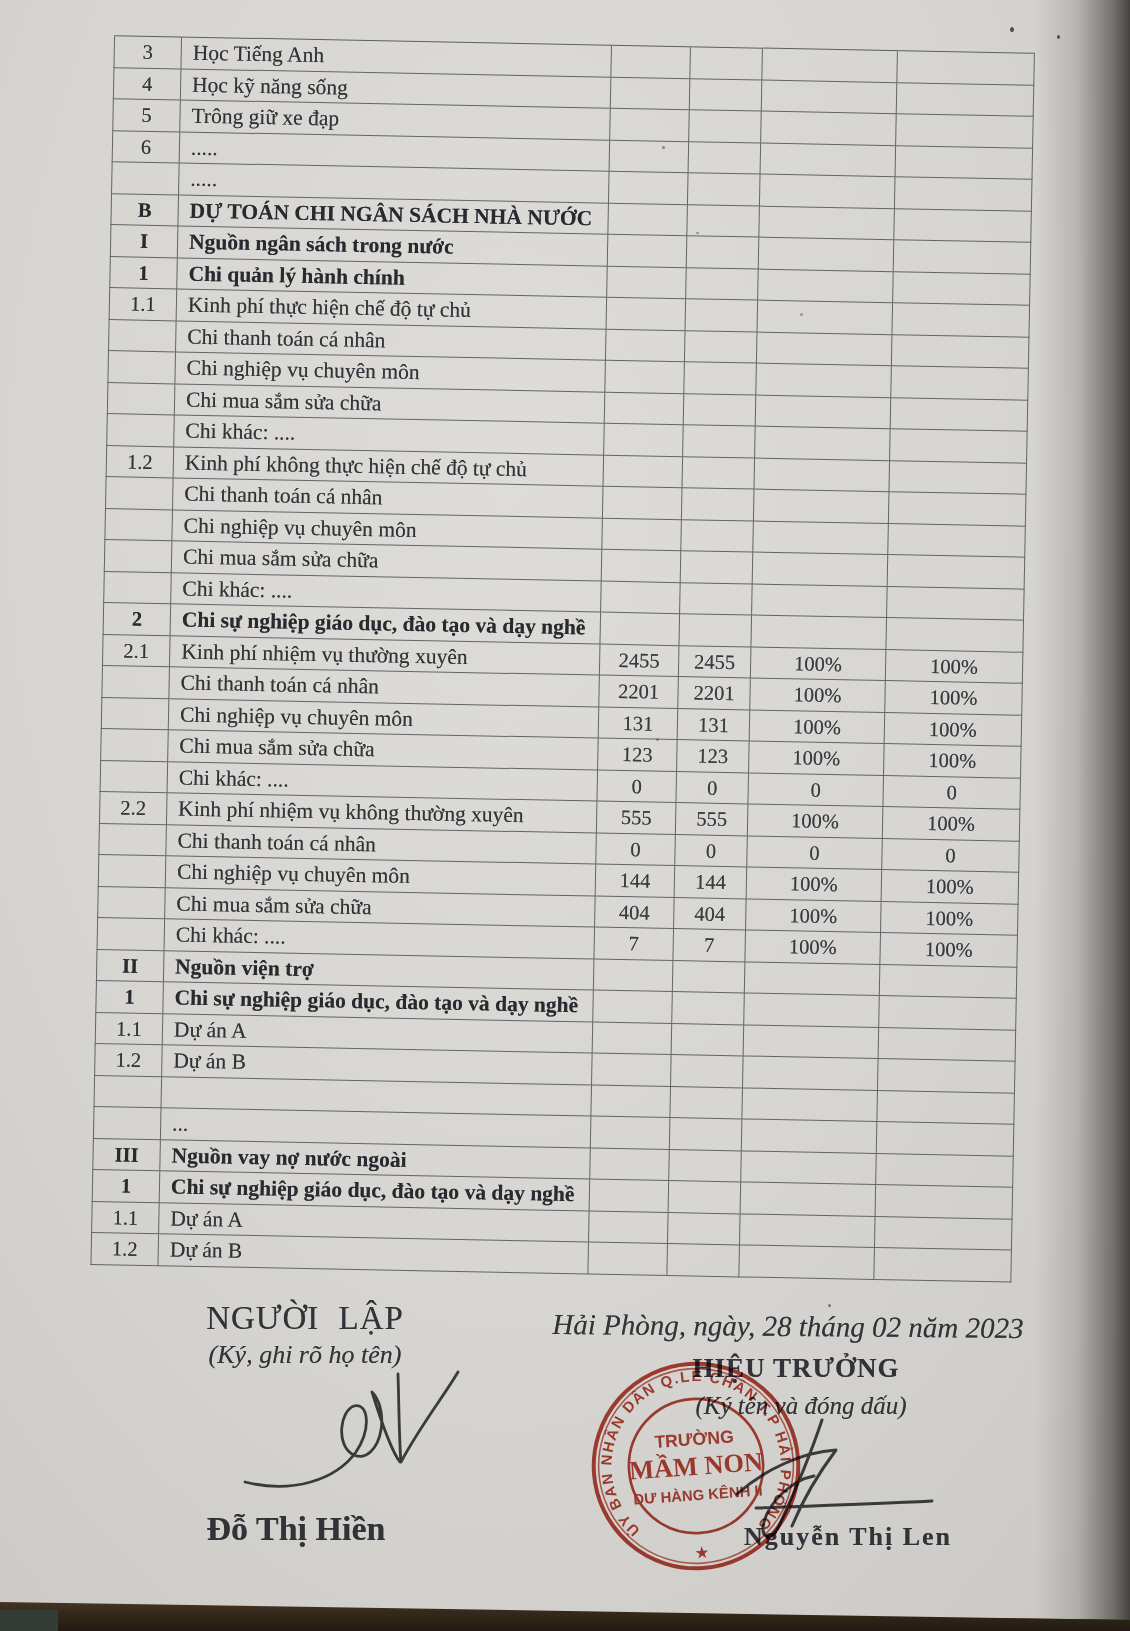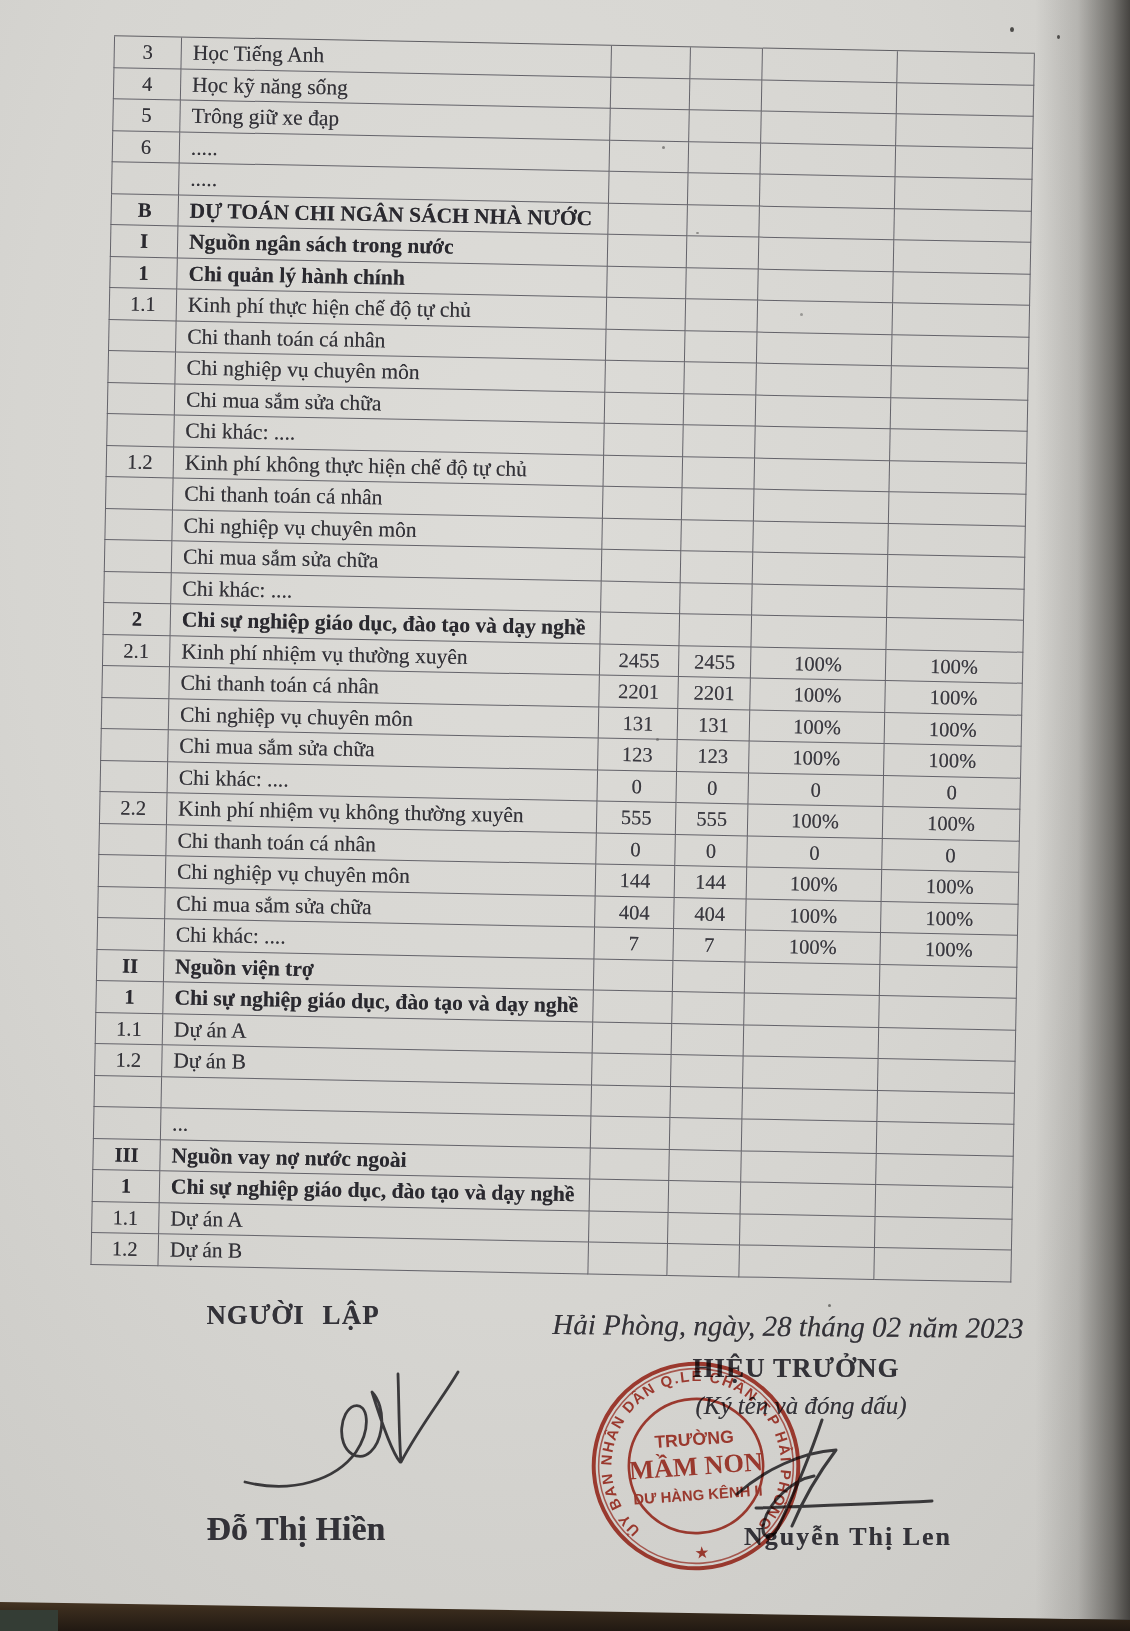--- a/index.html
+++ b/index.html
@@ -42,21 +42,21 @@
     font-size:21.5px;line-height:30px;white-space:nowrap;overflow:hidden;
     text-shadow:0 0 .5px rgba(40,40,46,.55);
   }
   .cell:first-child{border-left:1px solid #64636a;}
   .c-stt{text-align:center;font-size:20.5px;}
   .c-label{padding-left:11px;}
   .c-num,.c-pct{text-align:center;font-size:20.5px;color:#3a3940;}
   .trow.bold .c-stt,.trow.bold .c-label{font-weight:700;color:#2a292f;}
   
   .footer-item{position:absolute;color:#333238;text-shadow:0 0 .5px rgba(40,40,46,.5);}
-  .f-left-title{left:186px;top:1300px;width:214px;text-align:center;font-weight:700;font-size:27px;word-spacing:10px;letter-spacing:1px;}
+  .f-left-title{left:198px;top:1300px;width:214px;text-align:center;font-weight:400;font-size:33px;word-spacing:10px;letter-spacing:1px;}
   .f-left-sub{left:182px;top:1340px;width:246px;text-align:center;font-style:italic;font-size:26px;}
   .f-date{left:552px;top:1310px;width:472px;text-align:center;font-style:italic;font-size:29px;transform:rotate(0.5deg);}
   .f-right-title{left:658px;top:1353px;width:276px;text-align:center;font-weight:700;font-size:27px;letter-spacing:1px;}
   .f-right-sub{left:655px;top:1392px;width:292px;text-align:center;font-style:italic;font-size:25px;}
   .f-left-name{left:203px;top:1510px;width:186px;text-align:center;font-weight:700;font-size:34px;}
   .f-right-name{left:688px;top:1522px;width:320px;text-align:center;font-weight:700;font-size:26px;letter-spacing:2px;}
   .stamp-svg{position:absolute;left:586px;top:1356px;width:220px;height:220px;mix-blend-mode:multiply;opacity:.92;transform:rotate(-4deg);}
   .ink-svg{position:absolute;left:0;top:0;width:1130px;height:1631px;mix-blend-mode:multiply;}
   .speck{position:absolute;border-radius:50%;background:#4c4b49;}
 </style>
@@ -376,20 +376,21 @@
         <div class="cell c-stt">1.2</div>
         <div class="cell c-label">Dự án B</div>
         <div class="cell c-num"></div>
         <div class="cell c-num"></div>
         <div class="cell c-pct"></div>
         <div class="cell c-pct"></div>
       </div>
     </div>
 
   <div class="footer-item f-left-title">NGƯỜI LẬP</div>
+  <div class="footer-item f-left-sub">(Ký, ghi rõ họ tên)</div>
   <div class="footer-item f-date">Hải Phòng, ngày, 28 tháng 02 năm 2023</div>
   <div class="footer-item f-right-title">HIỆU TRƯỞNG</div>
   <div class="footer-item f-right-sub">(Ký tên và đóng dấu)</div>
   <div class="footer-item f-left-name">Đỗ Thị Hiền</div>
   <div class="footer-item f-right-name">Nguyễn Thị Len</div>
 
   <svg class="stamp-svg" viewBox="0 0 200 200">
     <g fill="none" stroke="#b43528">
       <circle cx="100" cy="100" r="93" stroke-width="3.6"></circle>
       <circle cx="100" cy="100" r="88.5" stroke-width="1.4" opacity=".8"></circle>

